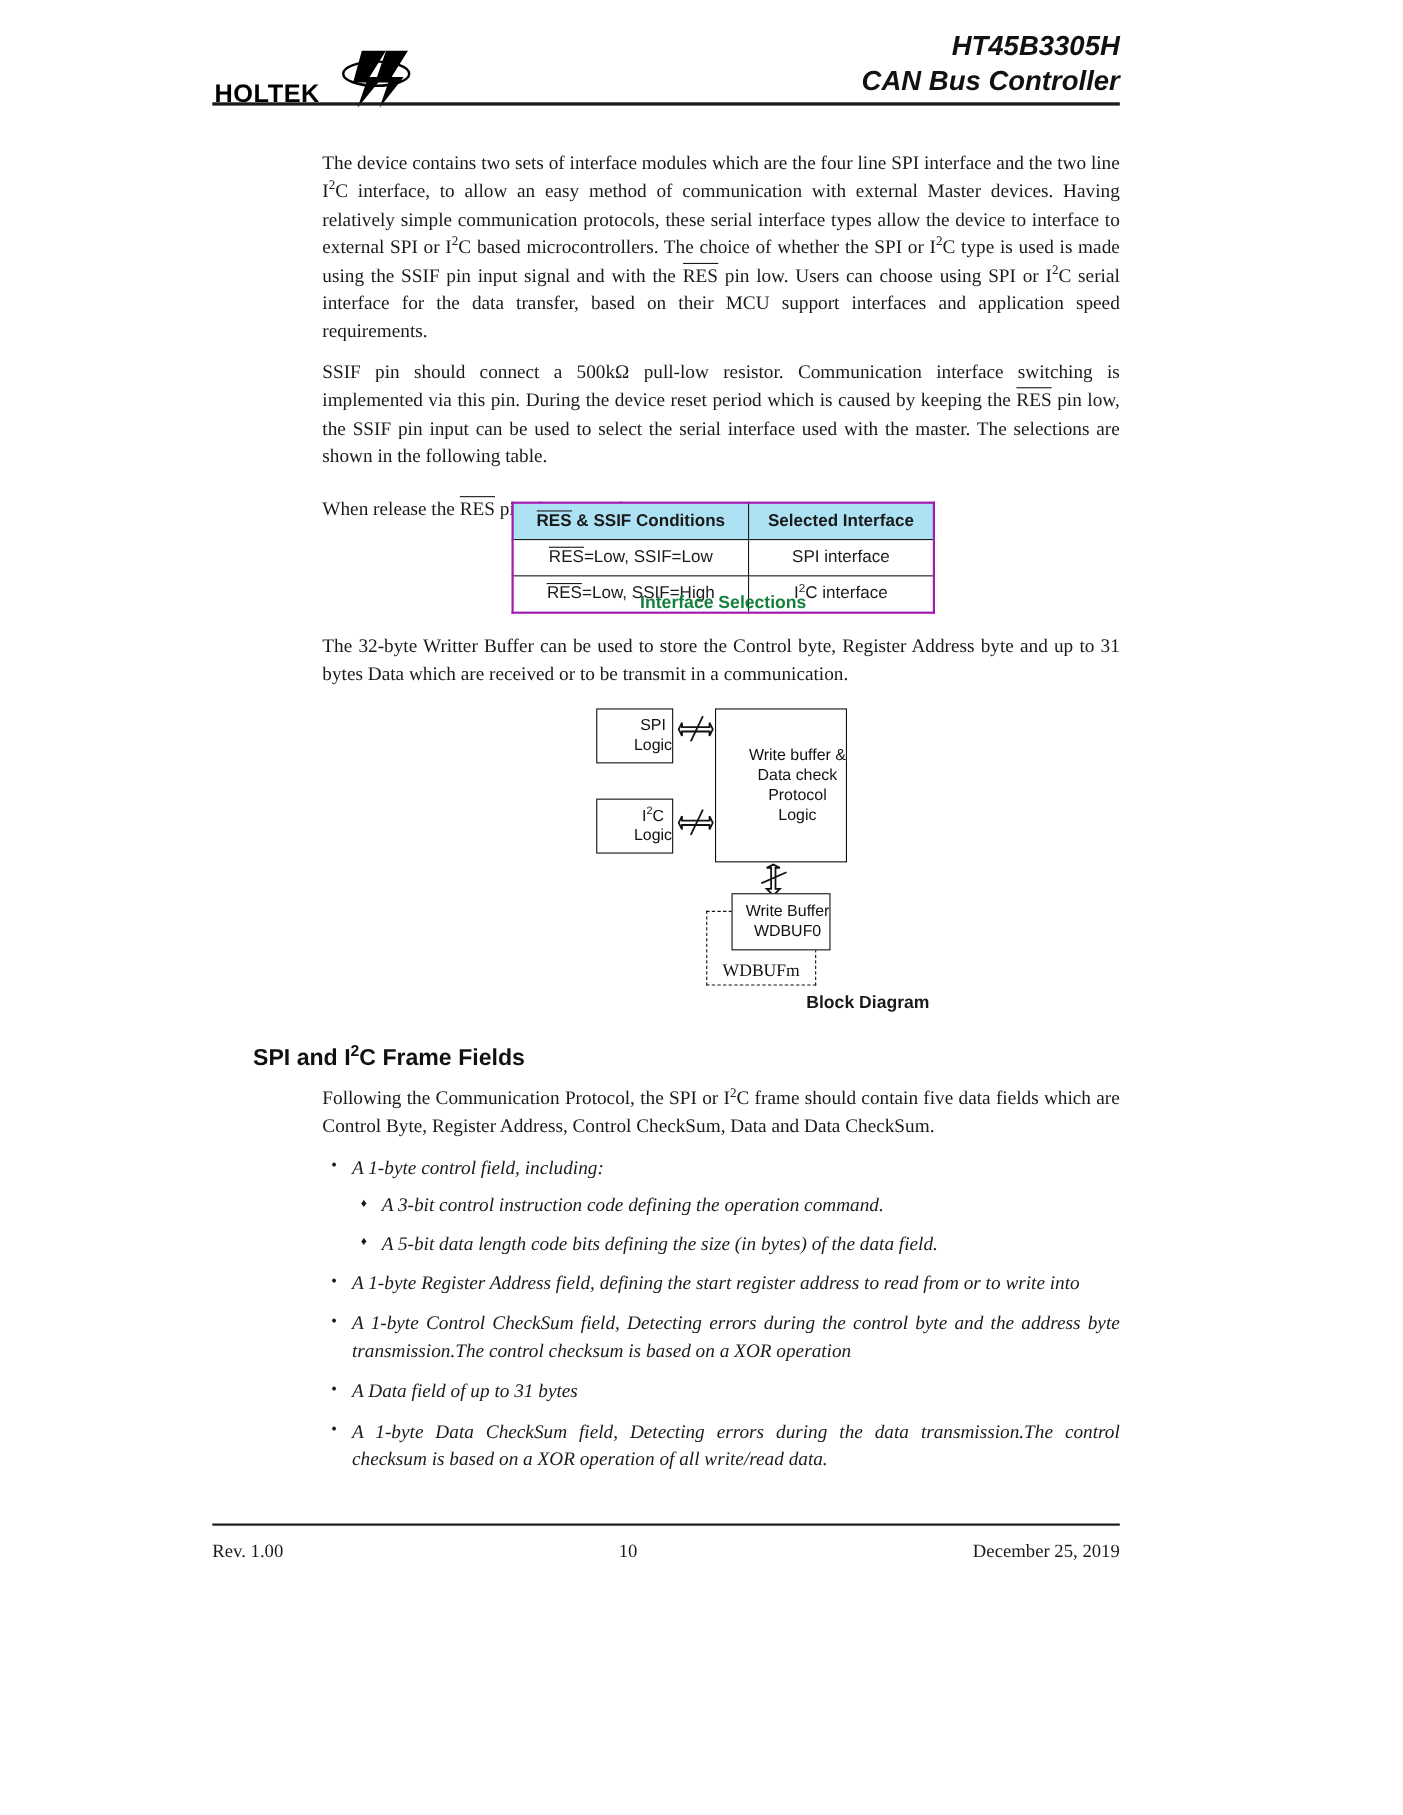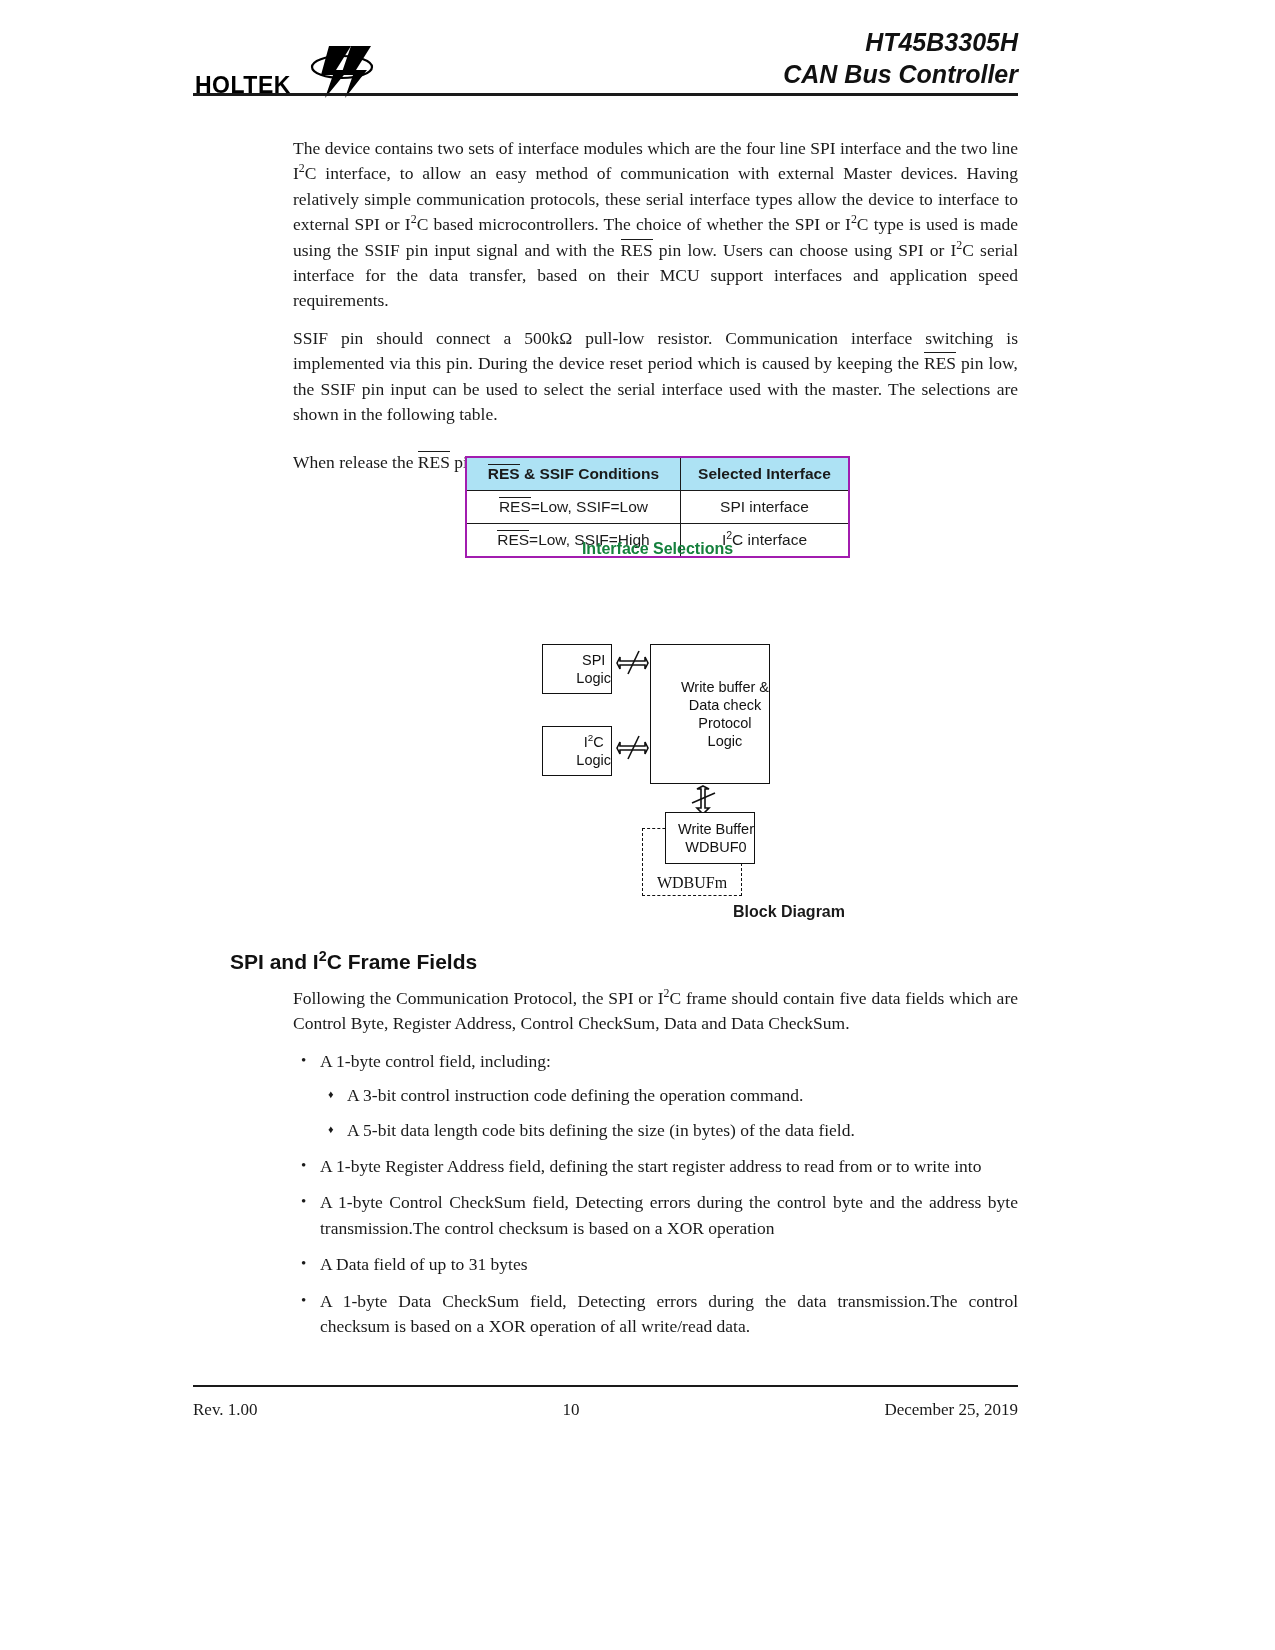--- a/index.html
+++ b/index.html
@@ -229,20 +229,21 @@
     margin: 0;
     padding: 0;
   }
   ul.bl > li {
     position: relative;
     padding-left: 27px;
     margin-bottom: 11px;
     font-size: 17.5px;
     line-height: 25.4px;
     text-align: justify;
+    font-style: italic;
   }
   ul.bl > li::before {
     content: "\2022";
     position: absolute;
     left: 8px;
     top: -1px;
     font-size: 15px;
   }
   ul.sub {
     list-style: none;
@@ -335,20 +336,23 @@
         </tr>
         <tr>
           <td><span class="ovl">RES</span><span>=Low, SSIF=High</span></td>
           <td><span>I</span><sup>2</sup><span>C interface</span></td>
         </tr>
       </tbody>
     </table>
   </div>
   <div class="tbl-caption">Interface Selections</div>
 
+  <div class="content2">
+    <p class="body">The 32-byte Writter Buffer can be used to store the Control byte, Register Address byte and up to 31 bytes Data which are received or to be transmit in a communication.</p>
+  </div>
 
   <div class="diagram">
 
     <div class="dbox" id="spi-logic-box">
       <div>
         <span>SPI</span><br>
         <span>Logic</span>
       </div>
     </div>
 

